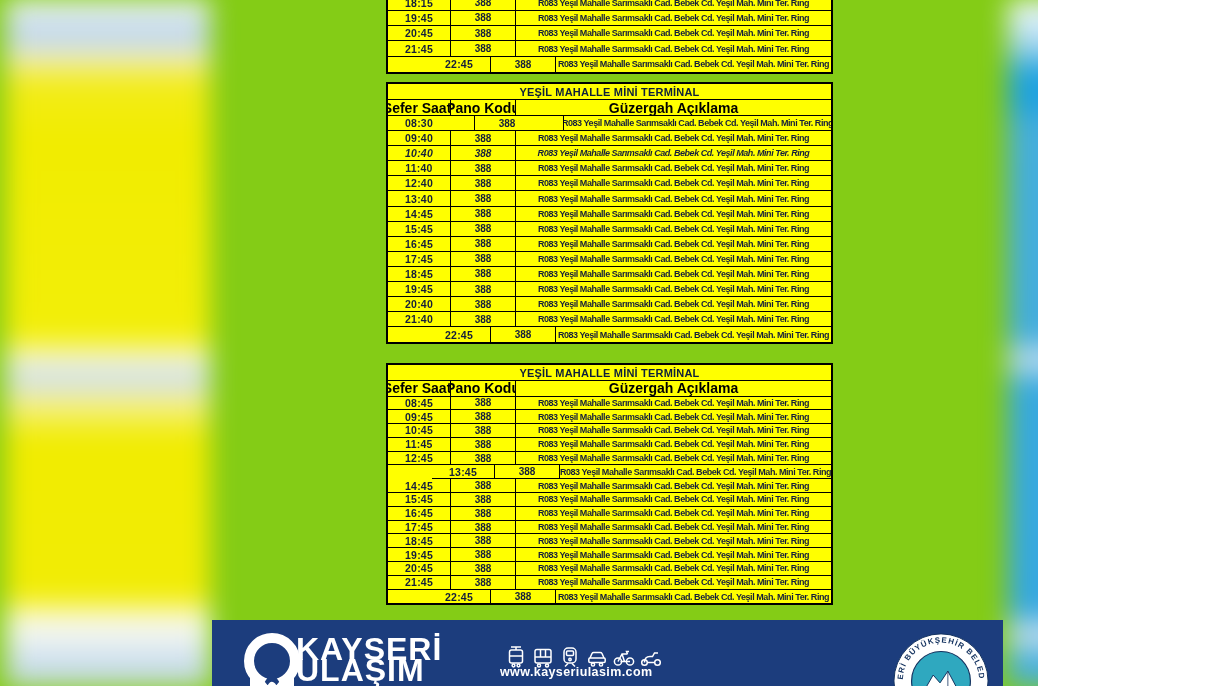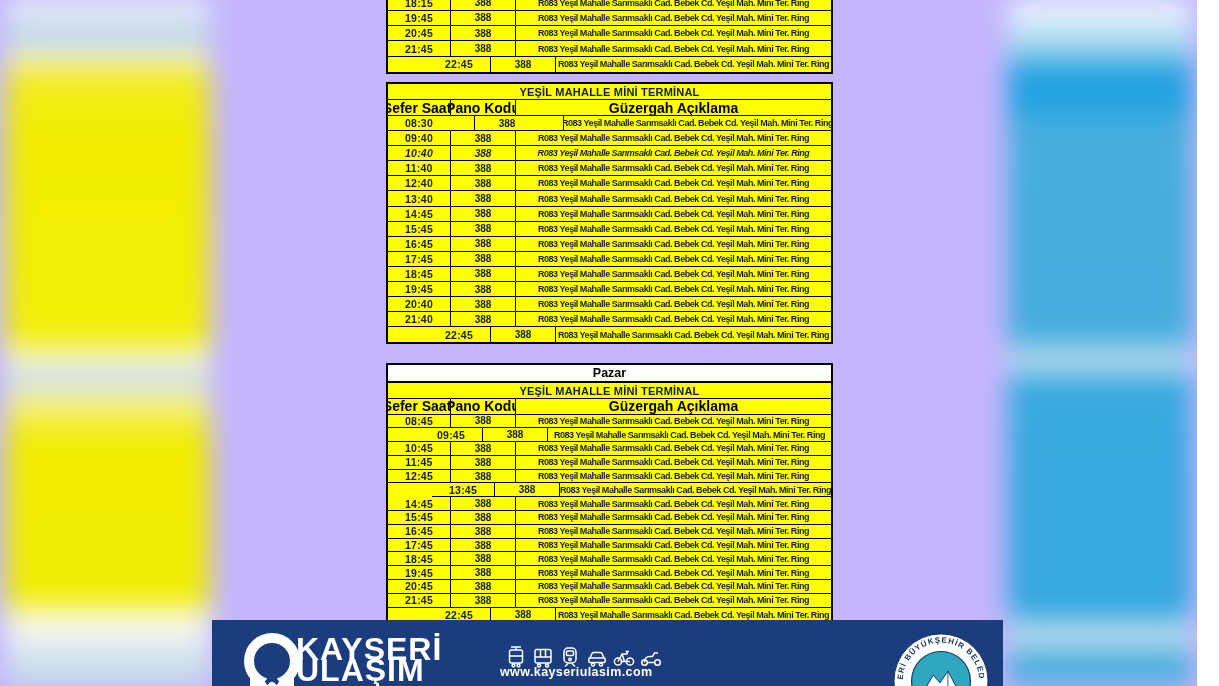--- a/index.html
+++ b/index.html
@@ -1,17 +1,17 @@
 <!DOCTYPE html>
 <html><head>
 <meta charset="utf-8">
 <style>
   html,body{margin:0;padding:0;background:#fff;}
   #stage{
-    position:relative;width:1197px;height:686px;overflow:hidden;background:#c4b5fd;
+    position:relative;width:1038px;height:686px;overflow:hidden;background:#84cc16;
     font-family:"Liberation Sans",sans-serif;
   }
   
   .blur-blob{position:absolute;top:0;height:686px;filter:blur(13px);}
   #blur-left{
     left:6px;width:204px;
     background:linear-gradient(180deg,
       #ffffff 0%,
       #b9d2e6 4.5%,
       #cfe0ee 6.5%,
@@ -207,34 +207,33 @@
         </div>
         <div class="trow" style="height: 15.1px;">
           <div class="cell time">22:45</div>
           <div class="cell code">388</div>
           <div class="cell route">R083 Yeşil Mahalle Sarımsaklı Cad. Bebek Cd. Yeşil Mah. Mini Ter. Ring</div>
         </div>
       </div>
   </div>
 
   <div class="section" style="top:363px;">
-    <div class="day-band">Pazar</div>
     <div class="terminal-band">YEŞİL MAHALLE MİNİ TERMİNAL</div>
     <div class="trow head" style="height:15.5px;">
       <div class="cell">Sefer Saati</div>
       <div class="cell">Pano Kodu</div>
       <div class="cell">Güzergah Açıklama</div>
     </div>
     <div id="sun-rows">
         <div class="trow" style="height: 13.8px;">
           <div class="cell time">08:45</div>
           <div class="cell code">388</div>
           <div class="cell route">R083 Yeşil Mahalle Sarımsaklı Cad. Bebek Cd. Yeşil Mah. Mini Ter. Ring</div>
         </div>
-        <div class="trow" style="height: 13.8px; padding-left: 32px;">
+        <div class="trow" style="height: 13.8px;">
           <div class="cell time">09:45</div>
           <div class="cell code">388</div>
           <div class="cell route">R083 Yeşil Mahalle Sarımsaklı Cad. Bebek Cd. Yeşil Mah. Mini Ter. Ring</div>
         </div>
         <div class="trow" style="height: 13.8px;">
           <div class="cell time">10:45</div>
           <div class="cell code">388</div>
           <div class="cell route">R083 Yeşil Mahalle Sarımsaklı Cad. Bebek Cd. Yeşil Mah. Mini Ter. Ring</div>
         </div>
         <div class="trow" style="height: 13.8px;">

